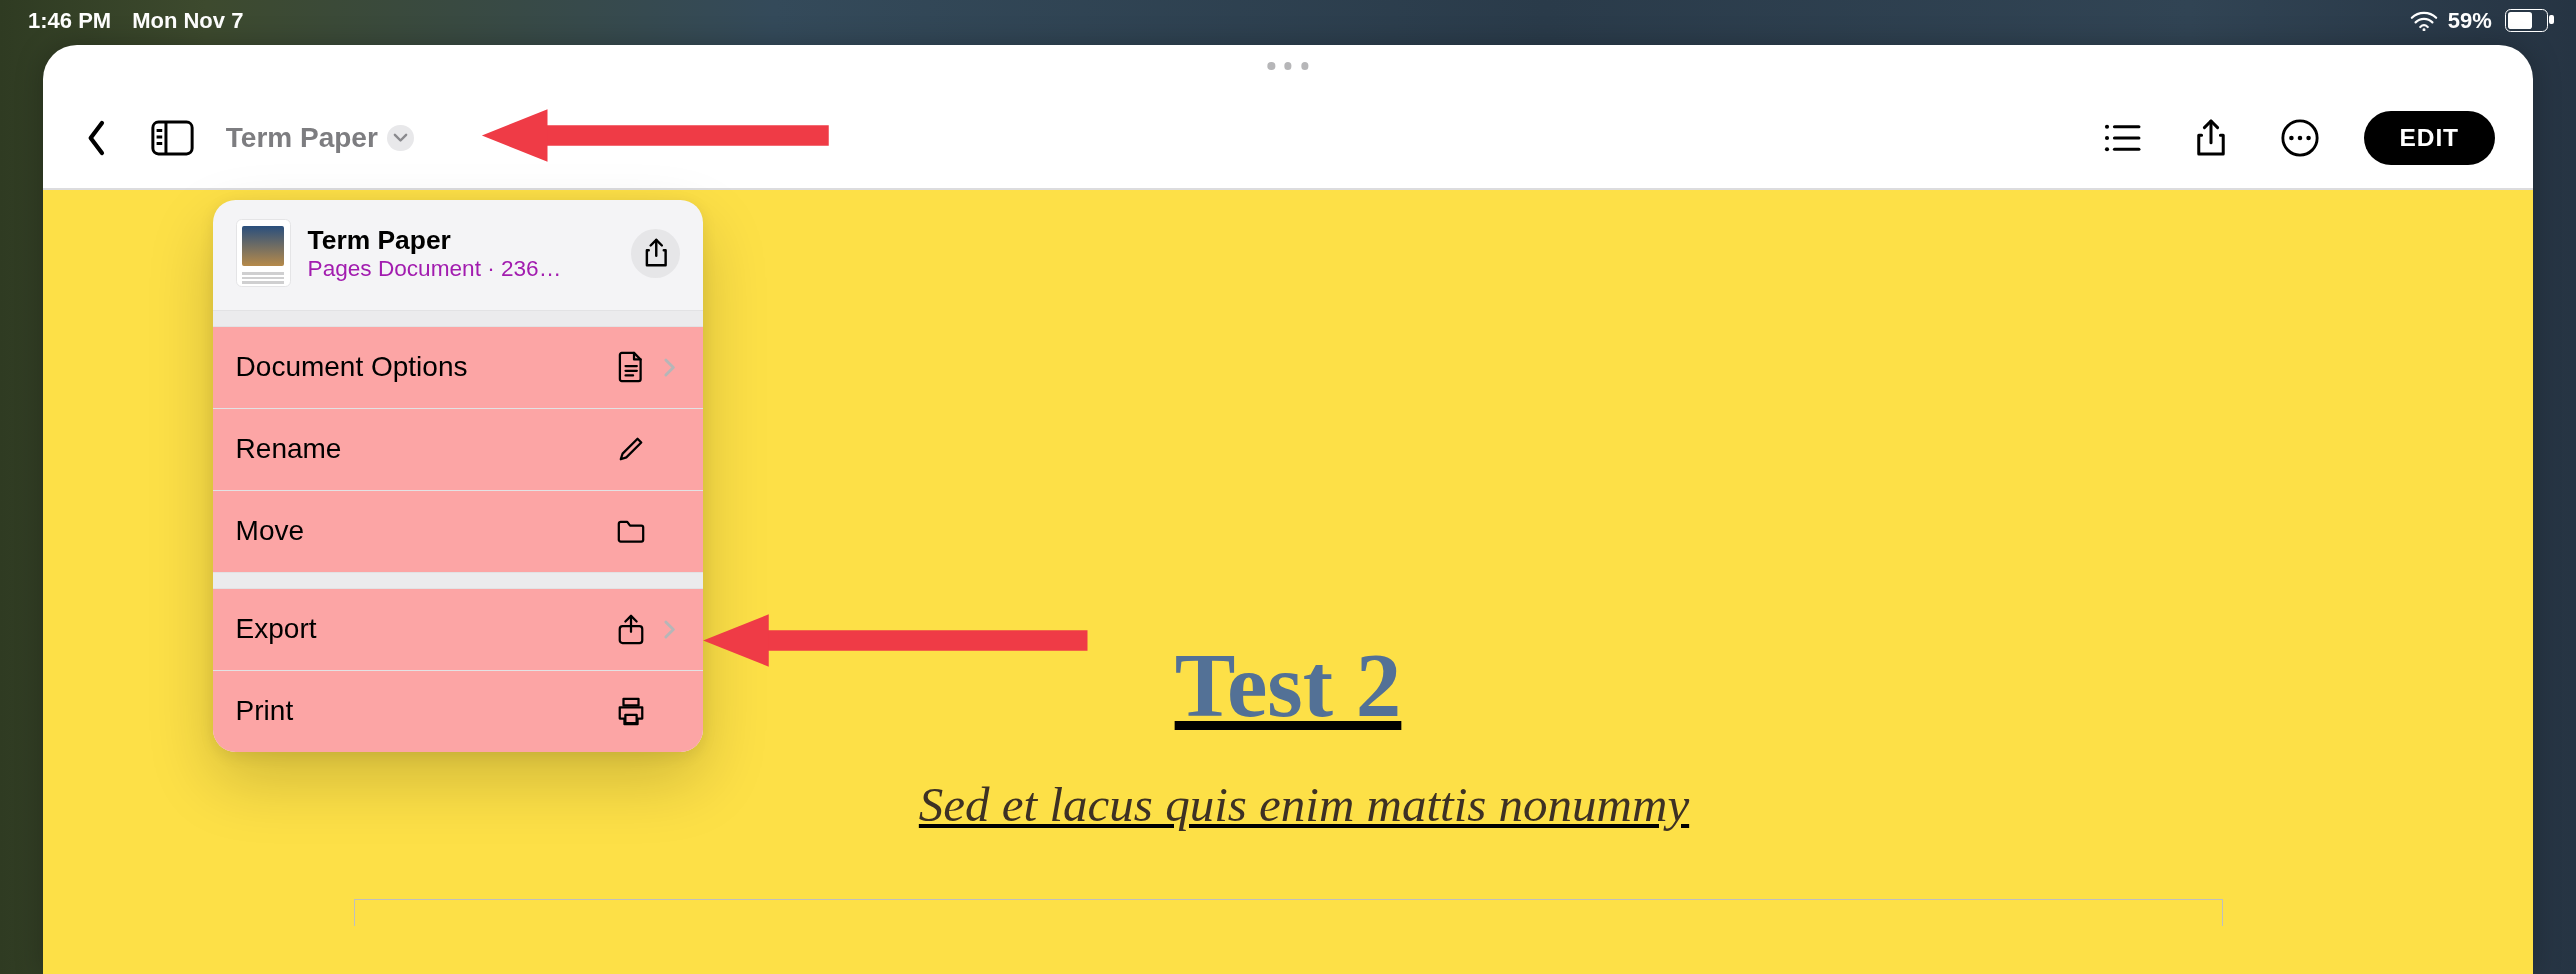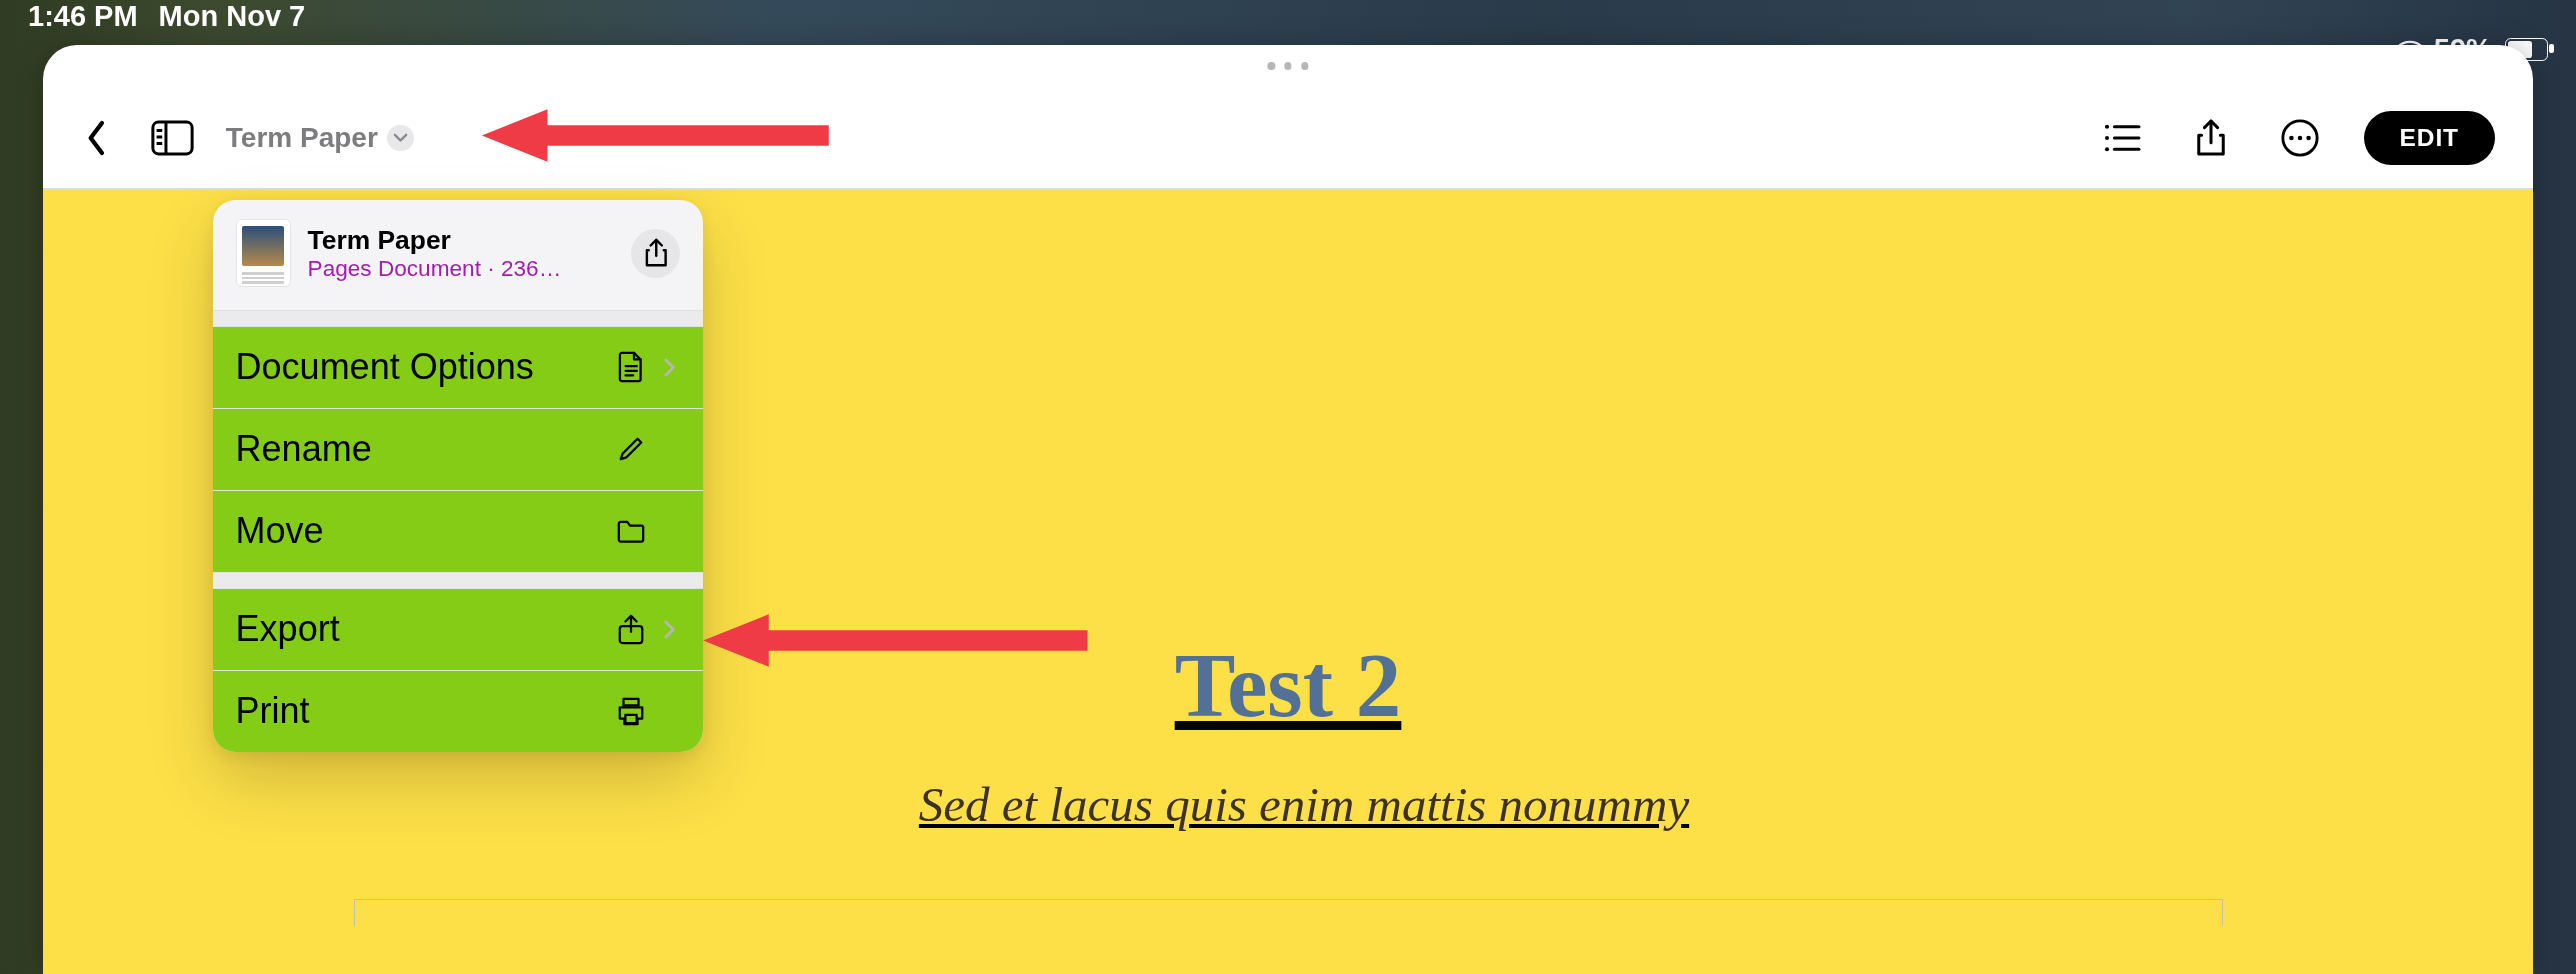--- a/index.html
+++ b/index.html
@@ -10,24 +10,24 @@
     font-family: -apple-system, "Helvetica Neue", Arial, sans-serif;
     background: linear-gradient(90deg, #2f3b22 0%, #3d4a2e 8%, #344a5a 30%, #2a3b4a 60%, #314454 85%, #263443 100%);
     overflow: hidden;
   }
   .status-bar {
     position: absolute;
     top: 0; left: 0; right: 0;
     height: 41px;
     color: #fff;
     display: flex;
-    font-size: 29px;
+    align-items: center;
+    font-size: 22px;
     font-weight: 600;
     padding: 0 28px 0 28px;
-    flex-direction: column;
   }
   .status-left { display: flex; align-items: center; gap: 21px; }
   .status-right { margin-left: auto; display:flex; align-items: center; gap: 9.4px; }
   .battery {
     width: 41px; height: 21px; border: 1.9px solid #fff; border-radius: 5.7px;
     position: relative; display:inline-block; margin-left: 3.8px;
   }
   .battery::after {
     content:""; position:absolute; right:-6.6px; top:4.7px; width:4.7px; height:9.4px;
     background:#fff; border-radius:1.9px;
@@ -150,22 +150,22 @@
   .share-circle {
     width:49px; height:49px; border-radius:50%;
     background:#e6e6e8; display:flex; align-items:center; justify-content:center;
     flex-shrink:0;
   }
   .popover-gap { height: 15px; background:#ebebed; border-top:0.9px solid #e2e2e4; border-bottom:0.9px solid #e2e2e4; }
   .popover-row {
     display:flex; align-items:center;
     padding: 0 22.6px;
     height: 81px;
-    background:#84cc16;
-    font-size: 36px;
+    background:#fca5a5;
+    font-size: 28px;
     color:#000;
     position:relative;
     justify-content:space-between;
   }
   .popover-row + .popover-row { border-top: 0.9px solid #e2e2e4; }
   .popover-row .label { flex:1; }
   .popover-row .ic { width:34px; display:flex; justify-content:center; }
   .popover-row .chev { width:22.6px; margin-left: 9.4px; color:#b6b6b8; display:flex; justify-content:center; }
 
   

